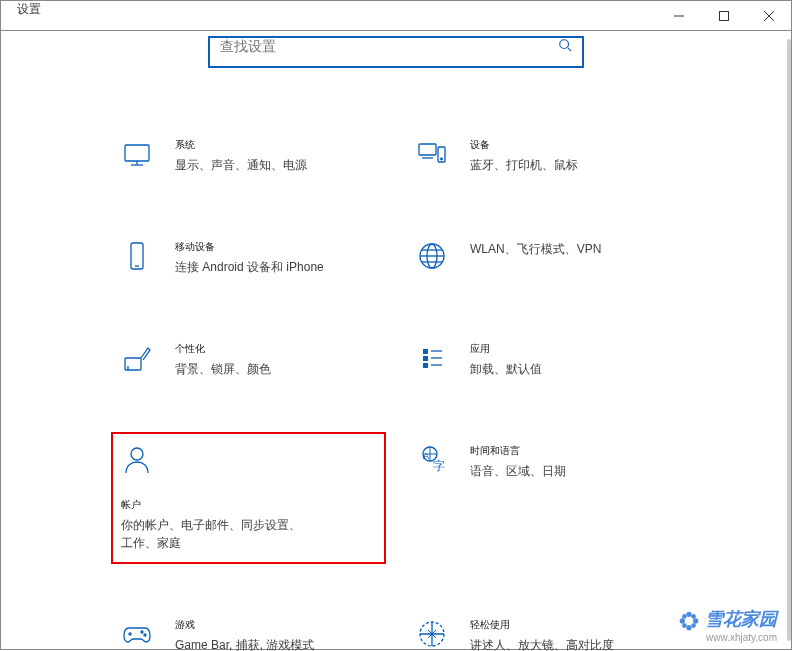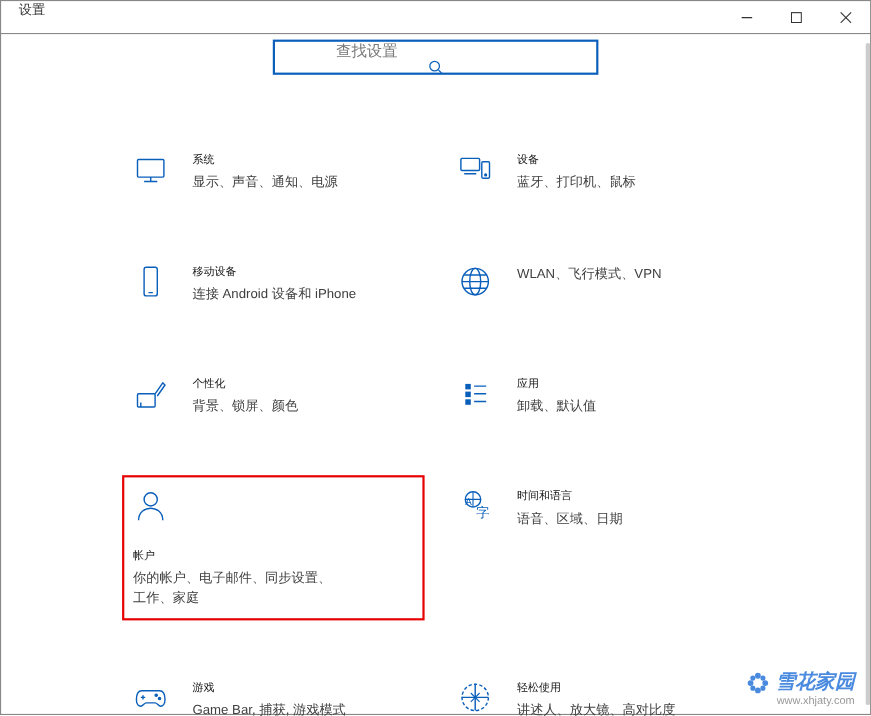--- a/index.html
+++ b/index.html
@@ -4,21 +4,21 @@
 <style>
 * { margin: 0; padding: 0; box-sizing: border-box; }
 body { font-family: "Microsoft YaHei", "Segoe UI", sans-serif; background: #fff; width: 792px; height: 651px; overflow: hidden; position: relative; }
 .titlebar { height: 30px; display: flex; align-items: flex-start; justify-content: space-between; padding-left: 16px; border: 1px solid #888; border-bottom: none; }
 .titlebar-title { font-size: 12px; color: #333; }
 .titlebar-controls { display: flex; height: 100%; }
 .tc-btn { width: 45px; height: 30px; display: flex; align-items: center; justify-content: center; font-size: 13px; color: #333; cursor: default; }
 .tc-btn svg { width: 10px; height: 10px; }
 .window-body { border: 1px solid #888; height: 620px; position: relative; }
 .search-wrap { display: flex; justify-content: center; padding-top: 5px; padding-bottom: 10px; }
-.search-box { width: 296px; height: 32px; border: 2px solid #0a5fbb; display: flex; align-items: center; padding: 0 10px; flex-direction: column; }
+.search-box { width: 376px; height: 32px; border: 2px solid #0a5fbb; display: flex; align-items: flex-start; padding: 0 10px; }
 .search-input { flex: 1; border: none; outline: none; font-size: 14px; color: #666; background: transparent; }
 .search-input::placeholder { color: #777; }
 .search-icon { color: #0a5fbb; }
 .categories { padding: 60px 120px 0 120px; display: grid; grid-template-columns: 1fr 1fr; column-gap: 40px; row-gap: 66px; }
 .cat { display: flex; align-items: flex-start; gap: 22px; cursor: default; }
 .cat-icon { width: 32px; height: 32px; flex-shrink: 0; color: #0a5fbb; display: flex; align-items: center; justify-content: center; }
 .cat-icon svg { width: 32px; height: 32px; stroke: #0a5fbb; fill: none; stroke-width: 1.3; }
 .cat-text { flex: 1; }
 .cat-title { font-size: 10px; color: #111; margin-bottom: 4px; }
 .cat-desc { font-size: 12px; color: #404040; line-height: 1.5; max-width: 180px; }

